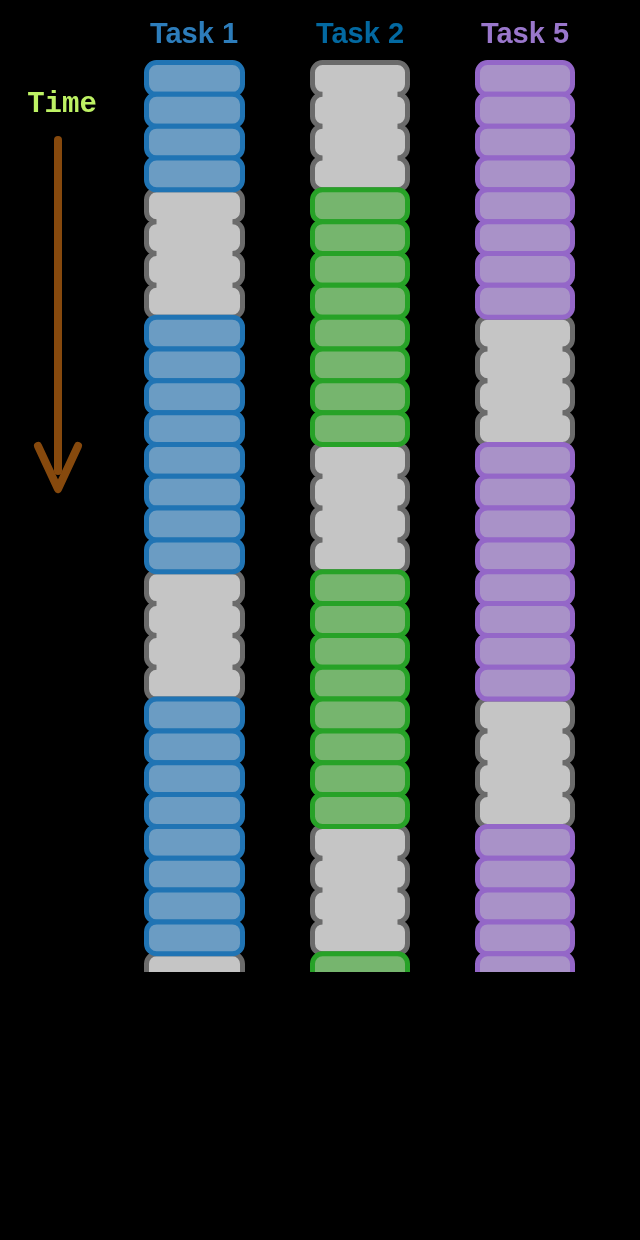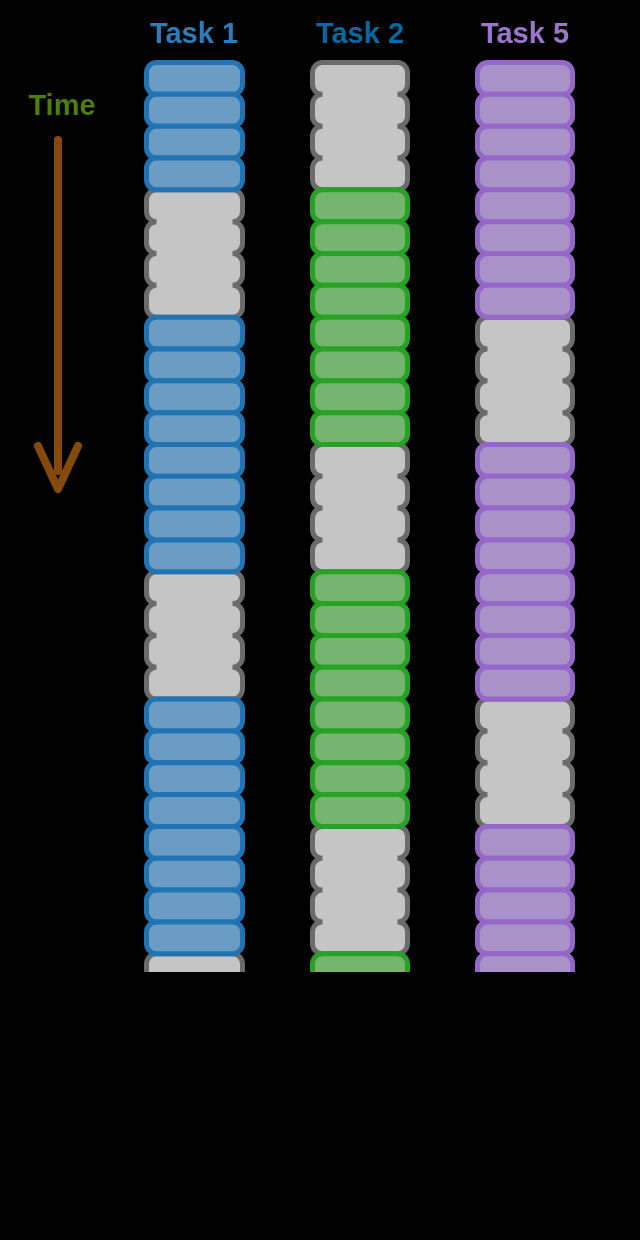--- a/index.html
+++ b/index.html
@@ -20,21 +20,21 @@
   }
   #diagram-svg{position:absolute;left:0;top:0;}
 </style>
 </head>
 <body>
 
 <div class="canvas">
   <div class="task-label" id="task-label-0" style="color: rgb(45, 125, 187);">Task 1</div>
   <div class="task-label" id="task-label-1" style="color: #0369a1;">Task 2</div>
   <div class="task-label" id="task-label-2" style="color: rgb(154, 119, 204);">Task 5</div>
-  <div class="time-label" id="time-label" style="color: #4d7c0f;">Time</div>
+  <div class="time-label" id="time-label" style="color: #bef264; font-family: Liberation Mono, monospace;">Time</div>
 
   <svg id="diagram-svg" width="640" height="1240" viewBox="0 0 640 1240">
     <g id="arrow-g">
         <line x1="58" y1="140" x2="58" y2="471" stroke="#86490d" stroke-width="8" stroke-linecap="round"></line>
         <polyline points="38,446 58,489 78,446" fill="none" stroke="#86490d" stroke-width="8" stroke-linecap="round" stroke-linejoin="round"></polyline>
       </g>
     <g id="cols-g">
         <g>
           <path d="M 156.5 189.82 L 232.5 189.82 A 10 10 0 0 1 242.5 199.82 L 242.5 211.64999999999998 A 10 10 0 0 1 232.5 221.64999999999998 A 10 10 0 0 1 242.5 231.64999999999998 L 242.5 243.48 A 10 10 0 0 1 232.5 253.48 A 10 10 0 0 1 242.5 263.48 L 242.5 275.31 A 10 10 0 0 1 232.5 285.31 A 10 10 0 0 1 242.5 295.31 L 242.5 307.14 A 10 10 0 0 1 232.5 317.14 L 156.5 317.14 A 10 10 0 0 1 146.5 307.14 L 146.5 295.31 A 10 10 0 0 1 156.5 285.31 A 10 10 0 0 1 146.5 275.31 L 146.5 263.48 A 10 10 0 0 1 156.5 253.48 A 10 10 0 0 1 146.5 243.48 L 146.5 231.64999999999998 A 10 10 0 0 1 156.5 221.64999999999998 A 10 10 0 0 1 146.5 211.64999999999998 L 146.5 199.82 A 10 10 0 0 1 156.5 189.82 Z" fill="#c5c5c5" stroke="#6b6b6b" stroke-width="5"></path>
           <path d="M 156.5 571.78 L 232.5 571.78 A 10 10 0 0 1 242.5 581.78 L 242.5 593.61 A 10 10 0 0 1 232.5 603.61 A 10 10 0 0 1 242.5 613.61 L 242.5 625.4399999999999 A 10 10 0 0 1 232.5 635.4399999999999 A 10 10 0 0 1 242.5 645.4399999999999 L 242.5 657.27 A 10 10 0 0 1 232.5 667.27 A 10 10 0 0 1 242.5 677.27 L 242.5 689.0999999999999 A 10 10 0 0 1 232.5 699.0999999999999 L 156.5 699.0999999999999 A 10 10 0 0 1 146.5 689.0999999999999 L 146.5 677.27 A 10 10 0 0 1 156.5 667.27 A 10 10 0 0 1 146.5 657.27 L 146.5 645.4399999999999 A 10 10 0 0 1 156.5 635.4399999999999 A 10 10 0 0 1 146.5 625.4399999999999 L 146.5 613.61 A 10 10 0 0 1 156.5 603.61 A 10 10 0 0 1 146.5 593.61 L 146.5 581.78 A 10 10 0 0 1 156.5 571.78 Z" fill="#c5c5c5" stroke="#6b6b6b" stroke-width="5"></path>

